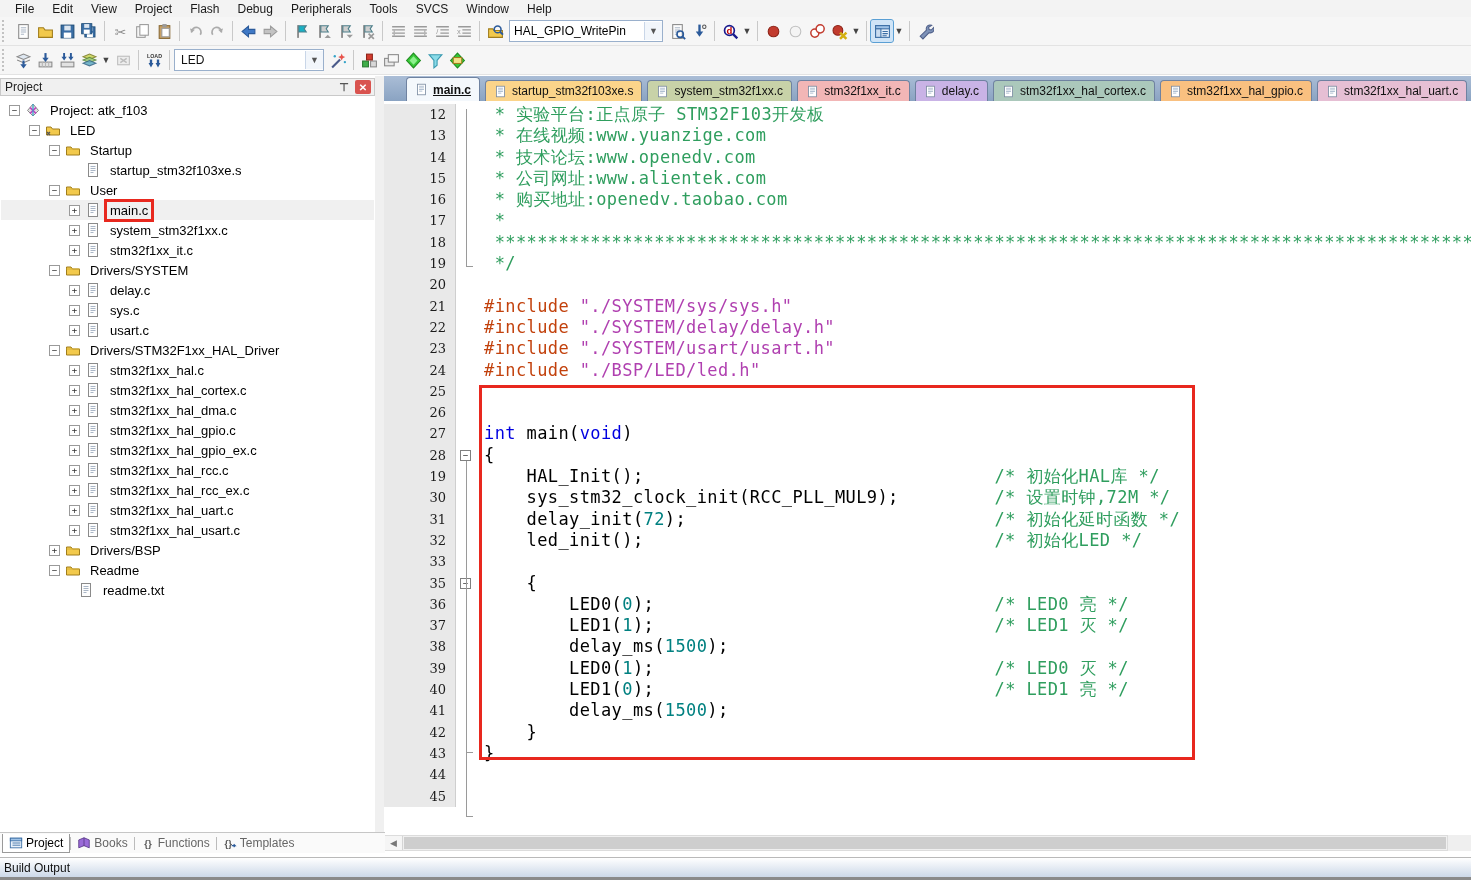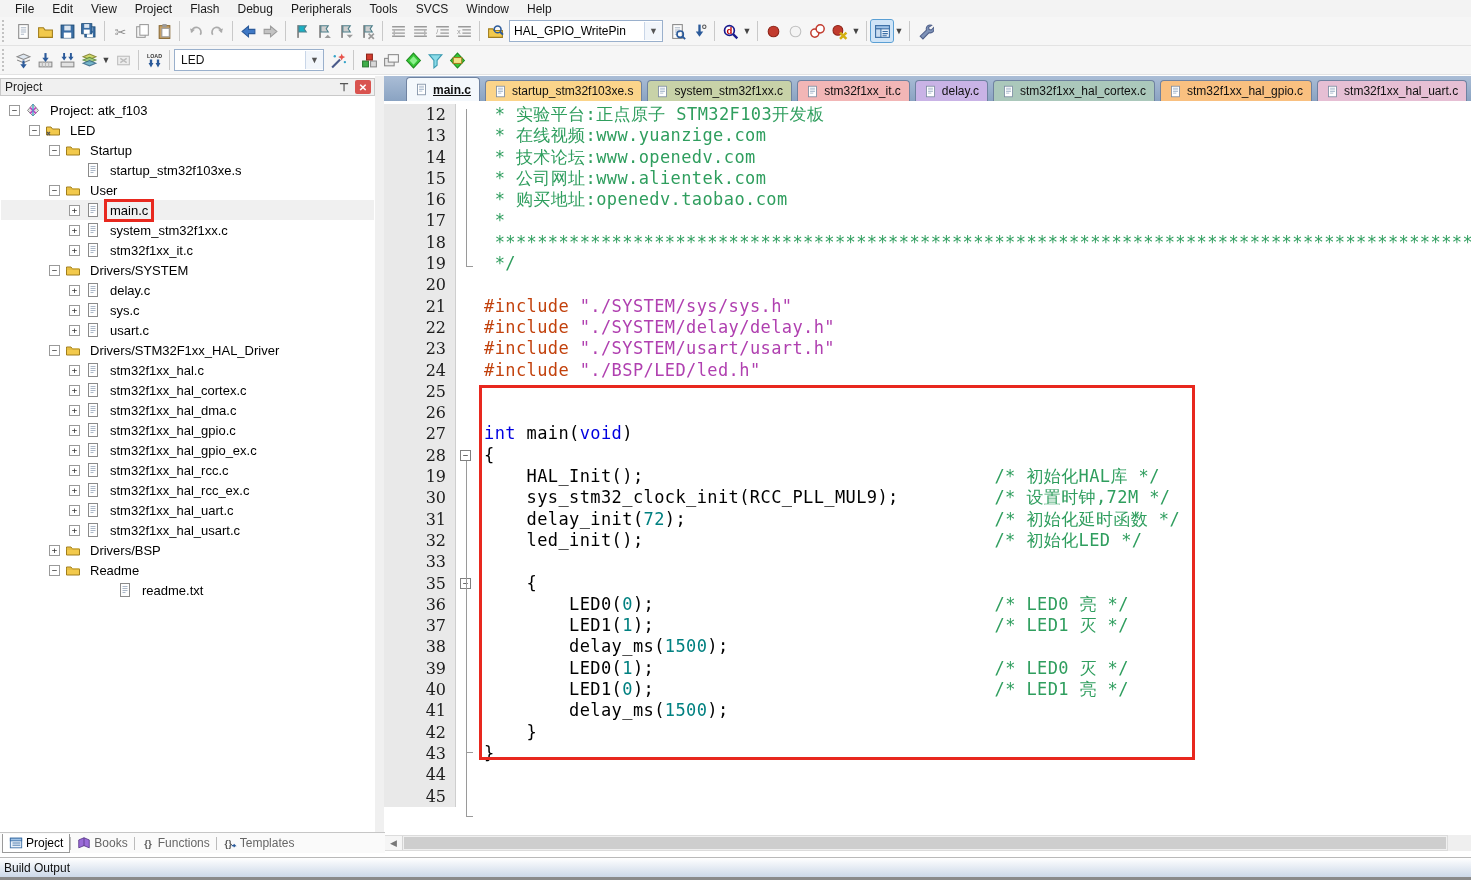--- a/index.html
+++ b/index.html
@@ -63,21 +63,21 @@
         border:1px solid #6f82a0;border-bottom:none;border-radius:4px 4px 0 0;
         font-size:12px;color:#111;white-space:nowrap;}
   .etab svg{width:13px;height:13px;margin-right:5px;flex:none;}
   .etab.active{height:23px;font-weight:bold;}
   .etab.active .lab{text-decoration:underline;}
   #editor{position:absolute;left:384px;top:101px;width:1087px;height:734px;background:#fff;overflow:hidden;}
   #code-lines{position:absolute;left:0;top:3px;width:100%;}
   .cline{display:flex;height:21.3px;align-items:stretch;}
   .lnum{width:72px;flex:none;background:#e9e9e9;border-right:1px solid #cfcfcf;
         text-align:right;padding-right:9px;box-sizing:border-box;
-        font-family:"DejaVu Serif",serif;font-size:16px;color:#1c1c1c;line-height:21.3px;}
+        font-family:"DejaVu Serif",serif;font-size:13px;color:#1c1c1c;line-height:21.3px;}
   .fold{width:22px;flex:none;position:relative;}
   .fbox{position:absolute;left:4px;top:5px;width:11px;height:11px;box-sizing:border-box;
         border:1px solid #808080;background:#fff;font-size:9px;line-height:8px;text-align:center;
         color:#333;font-family:"DejaVu Sans Mono",monospace;}
   .ctext{flex:1;font-family:"DejaVu Sans Mono",monospace;font-size:17px;line-height:21.3px;
          white-space:pre;padding-left:6px;letter-spacing:0.4px;overflow:hidden;}
   .guide{position:absolute;border-left:1px solid #9a9a9a;width:0;}
   .guide:after{content:"";position:absolute;left:0;bottom:0;width:6px;border-bottom:1px solid #9a9a9a;}
   
   .redrect{position:absolute;border:3px solid #e8281e;pointer-events:none;}
@@ -664,21 +664,21 @@
         <div class="trow" style="padding-left:48px">
           <span class="texp">−</span>
           <span class="tico">
             <svg viewBox="0 0 16 16">
               <path d="M1.5 13v-8h4.5l1.5 2h7v6z" fill="#f2c94c" stroke="#a07d1c"></path>
               <path d="M1.5 7h13" stroke="#d8b23a"></path>
             </svg>
           </span>
           <span class="tlbl">Readme</span>
         </div>
-        <div class="trow" style="padding-left:100px">
+        <div class="trow" style="padding-left:61px">
           <span class="texp none"></span>
           <span class="tico">
             <svg viewBox="0 0 16 16">
               <rect x="3.5" y="1.5" width="9" height="13" fill="#fdfdfd" stroke="#8a8a8a"></rect>
               <path d="M5.5 4.5h5M5.5 6.5h5M5.5 8.5h5M5.5 10.5h3" stroke="#aab6c6" stroke-width="1"></path>
             </svg>
           </span>
           <span class="tlbl">readme.txt</span>
         </div>
       </div>

